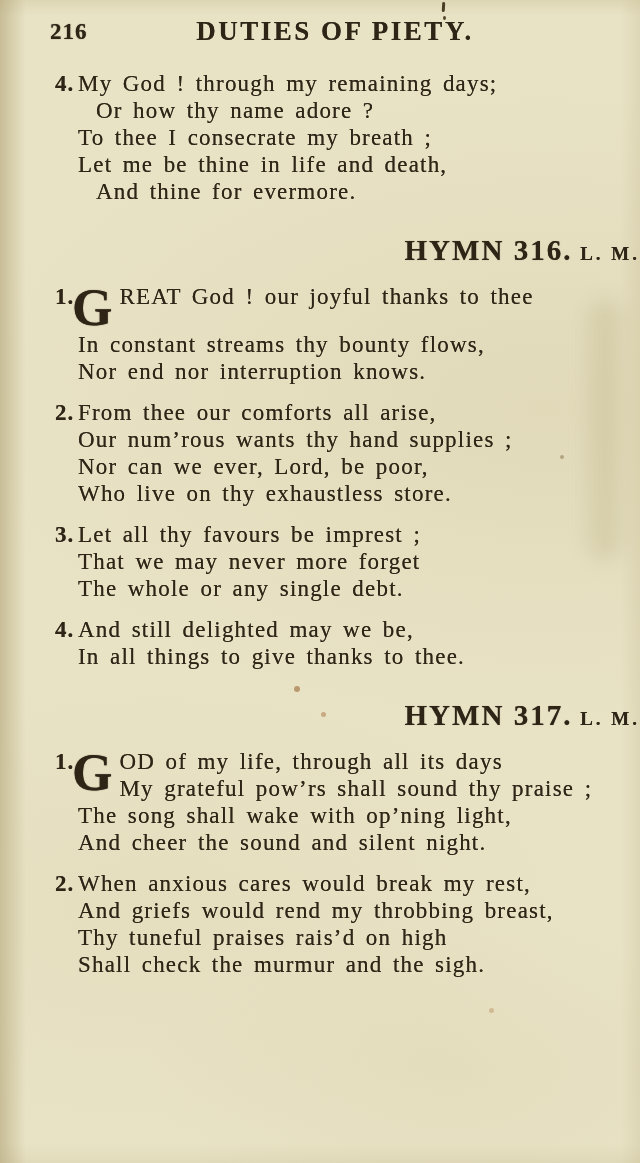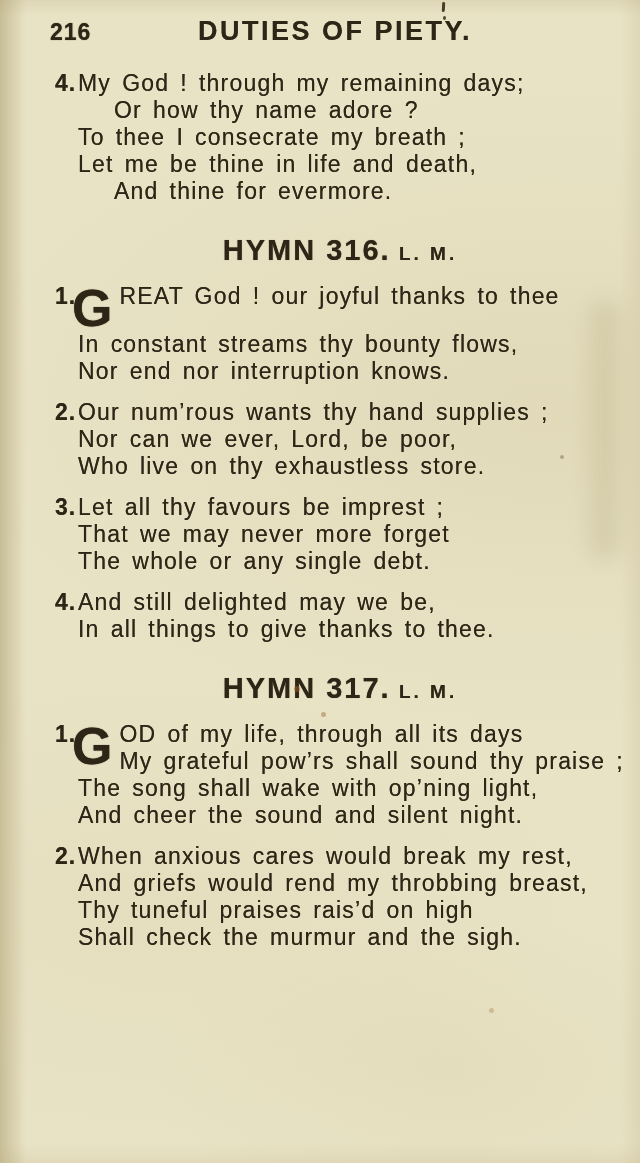--- a/index.html
+++ b/index.html
@@ -1,21 +1,21 @@
 <!DOCTYPE html>
 <html><head>
 <meta charset="utf-8">
 <style>
   html, body { margin: 0; padding: 0; background: #d8d0ae; }
   .page {
     position: relative;
     width: 640px;
     height: 1163px;
     overflow: hidden;
-    font-family: Liberation Sans, sans-serif;
+    font-family: Liberation Serif, serif;
     color: #2e2517;
     background-color: #e9e3c6;
     background-image:
       radial-gradient(900px 500px at 85% 35%, rgba(205,193,150,.28), transparent 65%),
       radial-gradient(700px 380px at 25% 78%, rgba(212,202,162,.22), transparent 60%),
       radial-gradient(500px 260px at 70% 92%, rgba(205,194,152,.20), transparent 60%),
       linear-gradient(90deg, rgba(172,158,112,.55), rgba(172,158,112,0) 26px),
       linear-gradient(270deg, rgba(190,178,135,.25), rgba(190,178,135,0) 20px),
       linear-gradient(180deg, rgba(195,183,140,.30), rgba(195,183,140,0) 16px),
       linear-gradient(0deg, rgba(195,183,140,.22), rgba(195,183,140,0) 20px);
@@ -41,24 +41,24 @@
     position: absolute; left: 55px; top: 0;
     font-size: 23px; line-height: 27px; font-weight: bold;
     letter-spacing: 1px; text-shadow: 0 0 .5px rgba(46,37,23,.7);
   }
   .line {
     font-size: 23px; line-height: 27px;
     letter-spacing: 1.2px; word-spacing: 3.5px;
     white-space: nowrap;
     text-shadow: 0 0 .5px rgba(46,37,23,.75);
   }
-  .line.ind { margin-left: 36px; }
+  .line.ind { margin-left: 18px; }
 
   .hymn-heading {
-    margin: 27px 0 10px 0; line-height: 36px; text-align: center;
+    margin: 27px 0 10px 0; line-height: 36px; text-align: right;
     white-space: nowrap;
     padding-left: 40px;
   }
   .hymn-title {
     font-size: 29px; font-weight: bold; letter-spacing: 2px;
     text-shadow: 0 0 .7px rgba(40,30,15,.75);
   }
   .hymn-meter {
     font-size: 19px; font-weight: bold; letter-spacing: 3px;
     text-shadow: 0 0 .5px rgba(40,30,15,.7);
@@ -113,20 +113,21 @@
         <span class="vnum">1.</span>
         <div class="dc-wrap">
           <span class="dropcap">G</span>
           <div class="line">REAT God ! our joyful thanks to thee</div>
         </div>
         <div class="line">In constant streams thy bounty flows,</div>
         <div class="line">Nor end nor interruption knows.</div>
       </div>
       <div class="verse">
         <span class="vnum">2.</span>
+        <div class="line">From thee our comforts all arise,</div>
         <div class="line">Our num’rous wants thy hand supplies ;</div>
         <div class="line">Nor can we ever, Lord, be poor,</div>
         <div class="line">Who live on thy exhaustless store.</div>
       </div>
       <div class="verse">
         <span class="vnum">3.</span>
         <div class="line">Let all thy favours be imprest ;</div>
         <div class="line">That we may never more forget</div>
         <div class="line">The whole or any single debt.</div>
       </div>

